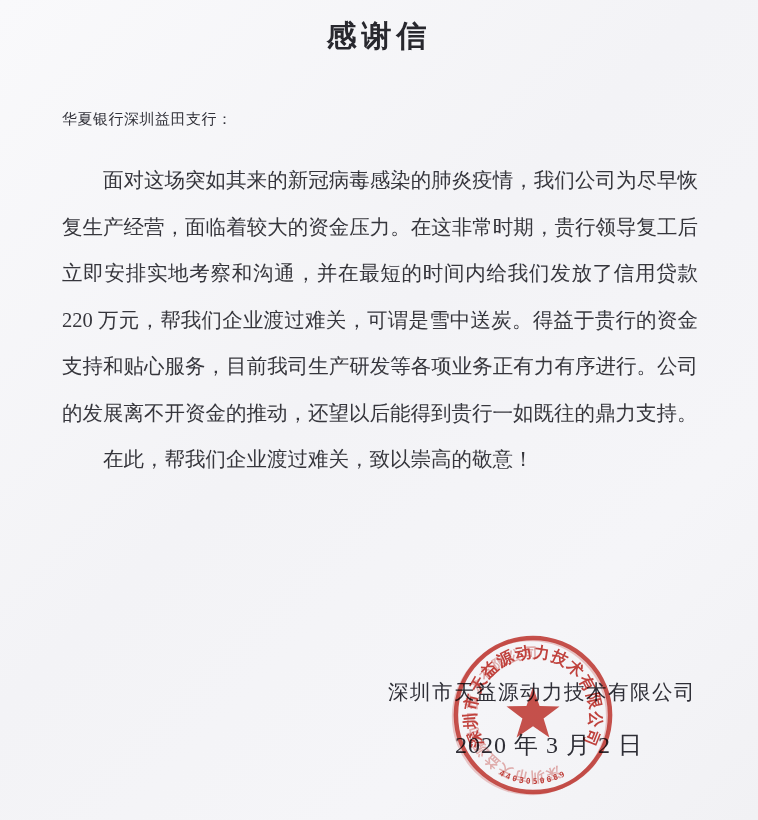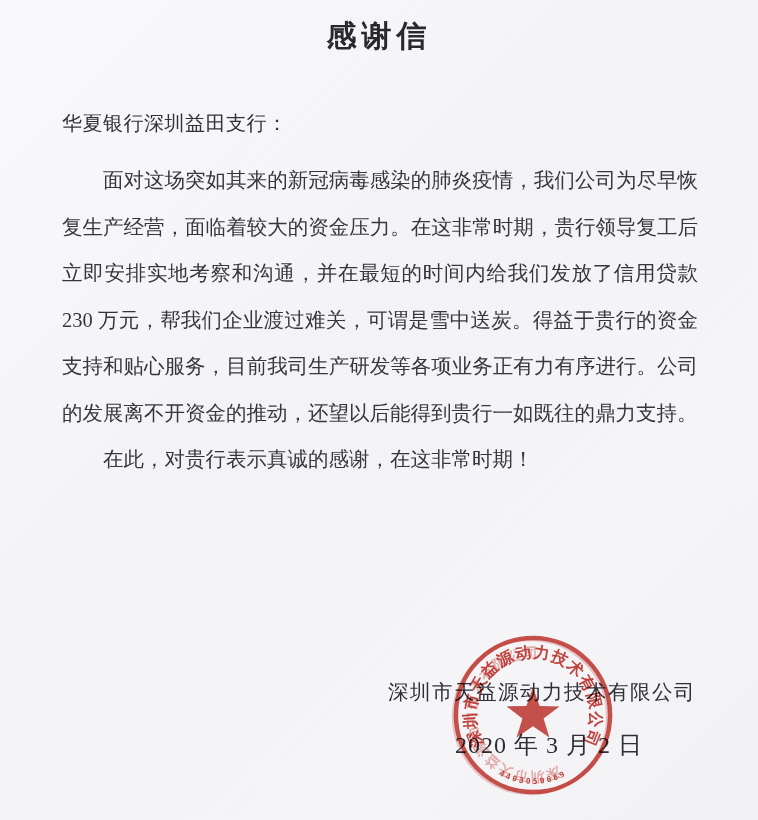--- a/index.html
+++ b/index.html
@@ -22,21 +22,21 @@
     text-align: center;
     font-size: 30px;
     font-weight: 700;
     letter-spacing: 5px;
     color: #28282e;
   }
   .salutation {
     position: absolute;
     top: 110px;
     left: 62px;
-    font-size: 20px;
+    font-size: 15px;
     letter-spacing: 0.5px;
     color: #32323a;
   }
   .body-text {
     position: absolute;
     top: 157px;
     left: 62px;
     width: 636px;
     font-size: 20.5px;
     line-height: 46.5px;
@@ -97,22 +97,22 @@
 </head>
 <body>
 
 <div class="page">
 
   <h1 class="title">感谢信</h1>
 
   <div class="salutation">华夏银行深圳益田支行：</div>
 
   <div class="body-text">
-    <p>面对这场突如其来的新冠病毒感染的肺炎疫情，我们公司为尽早恢复生产经营，面临着较大的资金压力。在这非常时期，贵行领导复工后立即安排实地考察和沟通，并在最短的时间内给我们发放了信用贷款 230 万元，帮我们企业渡过难关，可谓是雪中送炭。得益于贵行的资金支持和贴心服务，目前我司生产研发等各项业务正有力有序进行。公司的发展离不开资金的推动，还望以后能得到贵行一如既往的鼎力支持。</p>
-    <p>在此，对贵行表示真诚的感谢，在这非常时期！</p>
+    <p>面对这场突如其来的新冠病毒感染的肺炎疫情，我们公司为尽早恢复生产经营，面临着较大的资金压力。在这非常时期，贵行领导复工后立即安排实地考察和沟通，并在最短的时间内给我们发放了信用贷款 220 万元，帮我们企业渡过难关，可谓是雪中送炭。得益于贵行的资金支持和贴心服务，目前我司生产研发等各项业务正有力有序进行。公司的发展离不开资金的推动，还望以后能得到贵行一如既往的鼎力支持。</p>
+    <p>在此，帮我们企业渡过难关，致以崇高的敬意！</p>
   </div>
 
   <div class="signature">深圳市天益源动力技术有限公司</div>
 
   <div class="date">2020 年 3 月 2 日</div>
 
   <svg class="seal" viewBox="0 0 200 200" xmlns="http://www.w3.org/2000/svg">
     <defs>
       <path id="sealArcPath" d="M 39.4 135 A 70 70 0 1 1 160.6 135" fill="none"></path>
       <path id="sealNumPath" d="M 35.7 154 A 84 84 0 0 0 164.3 154" fill="none"></path>

